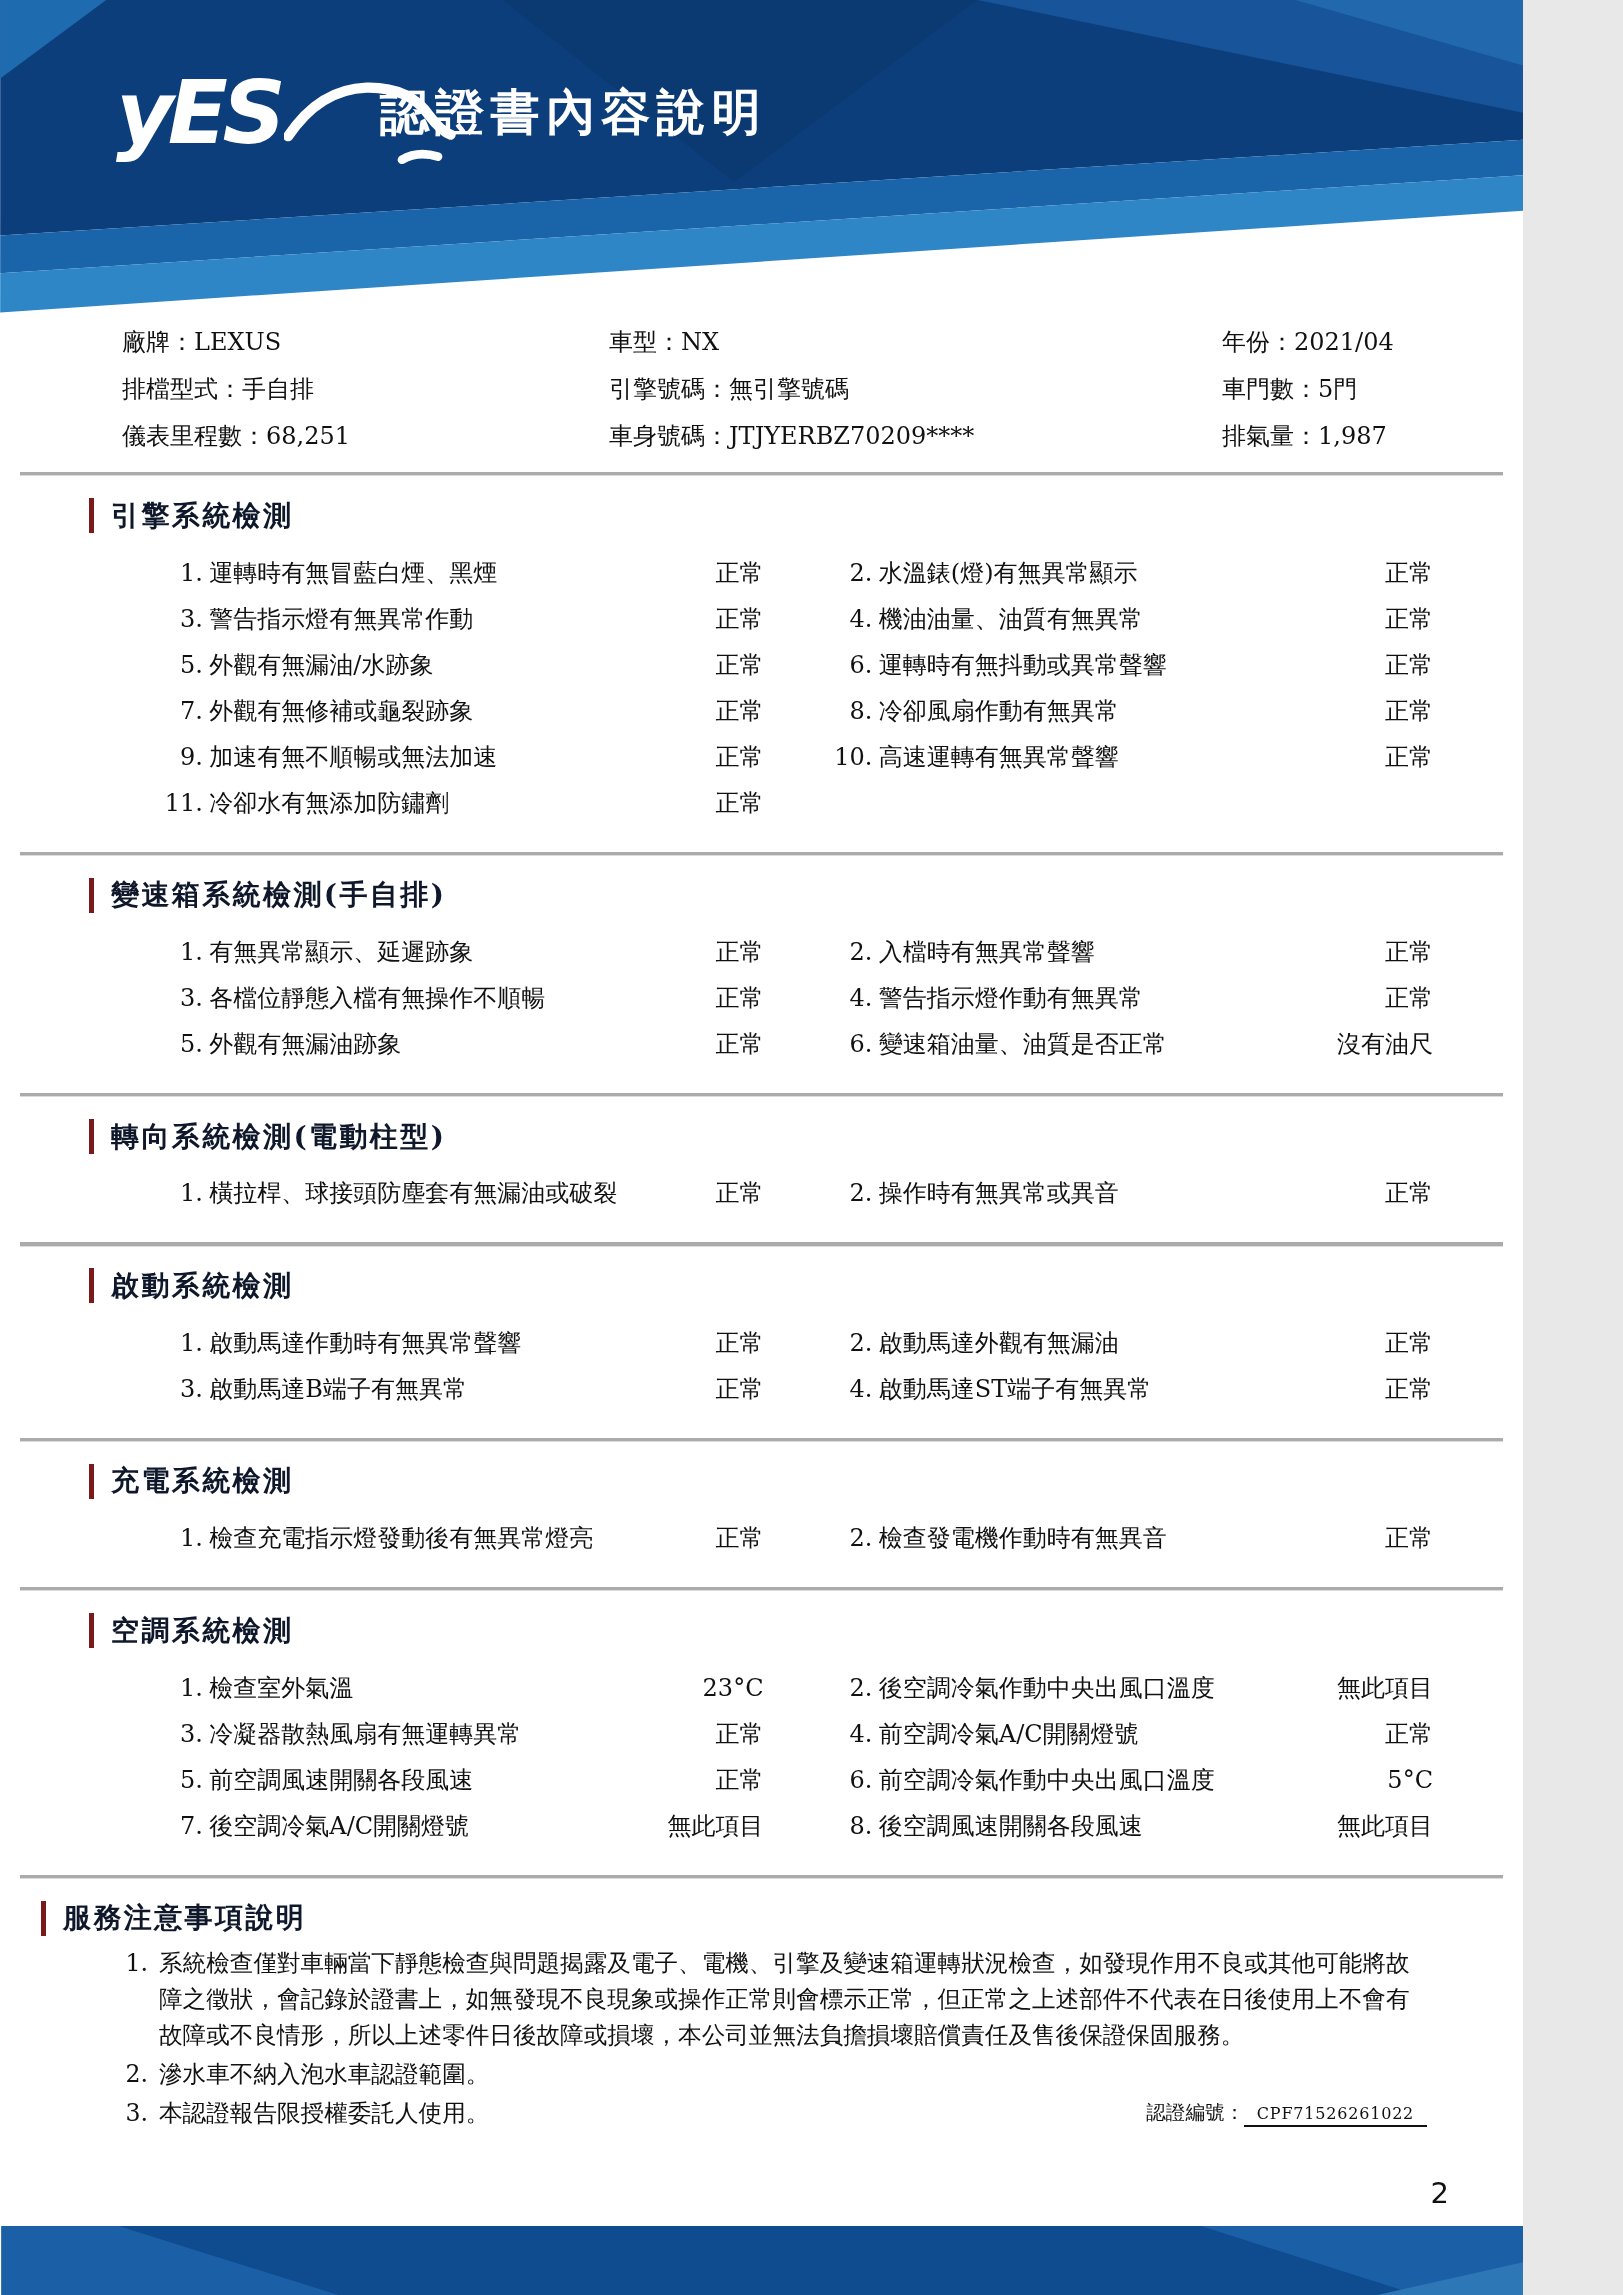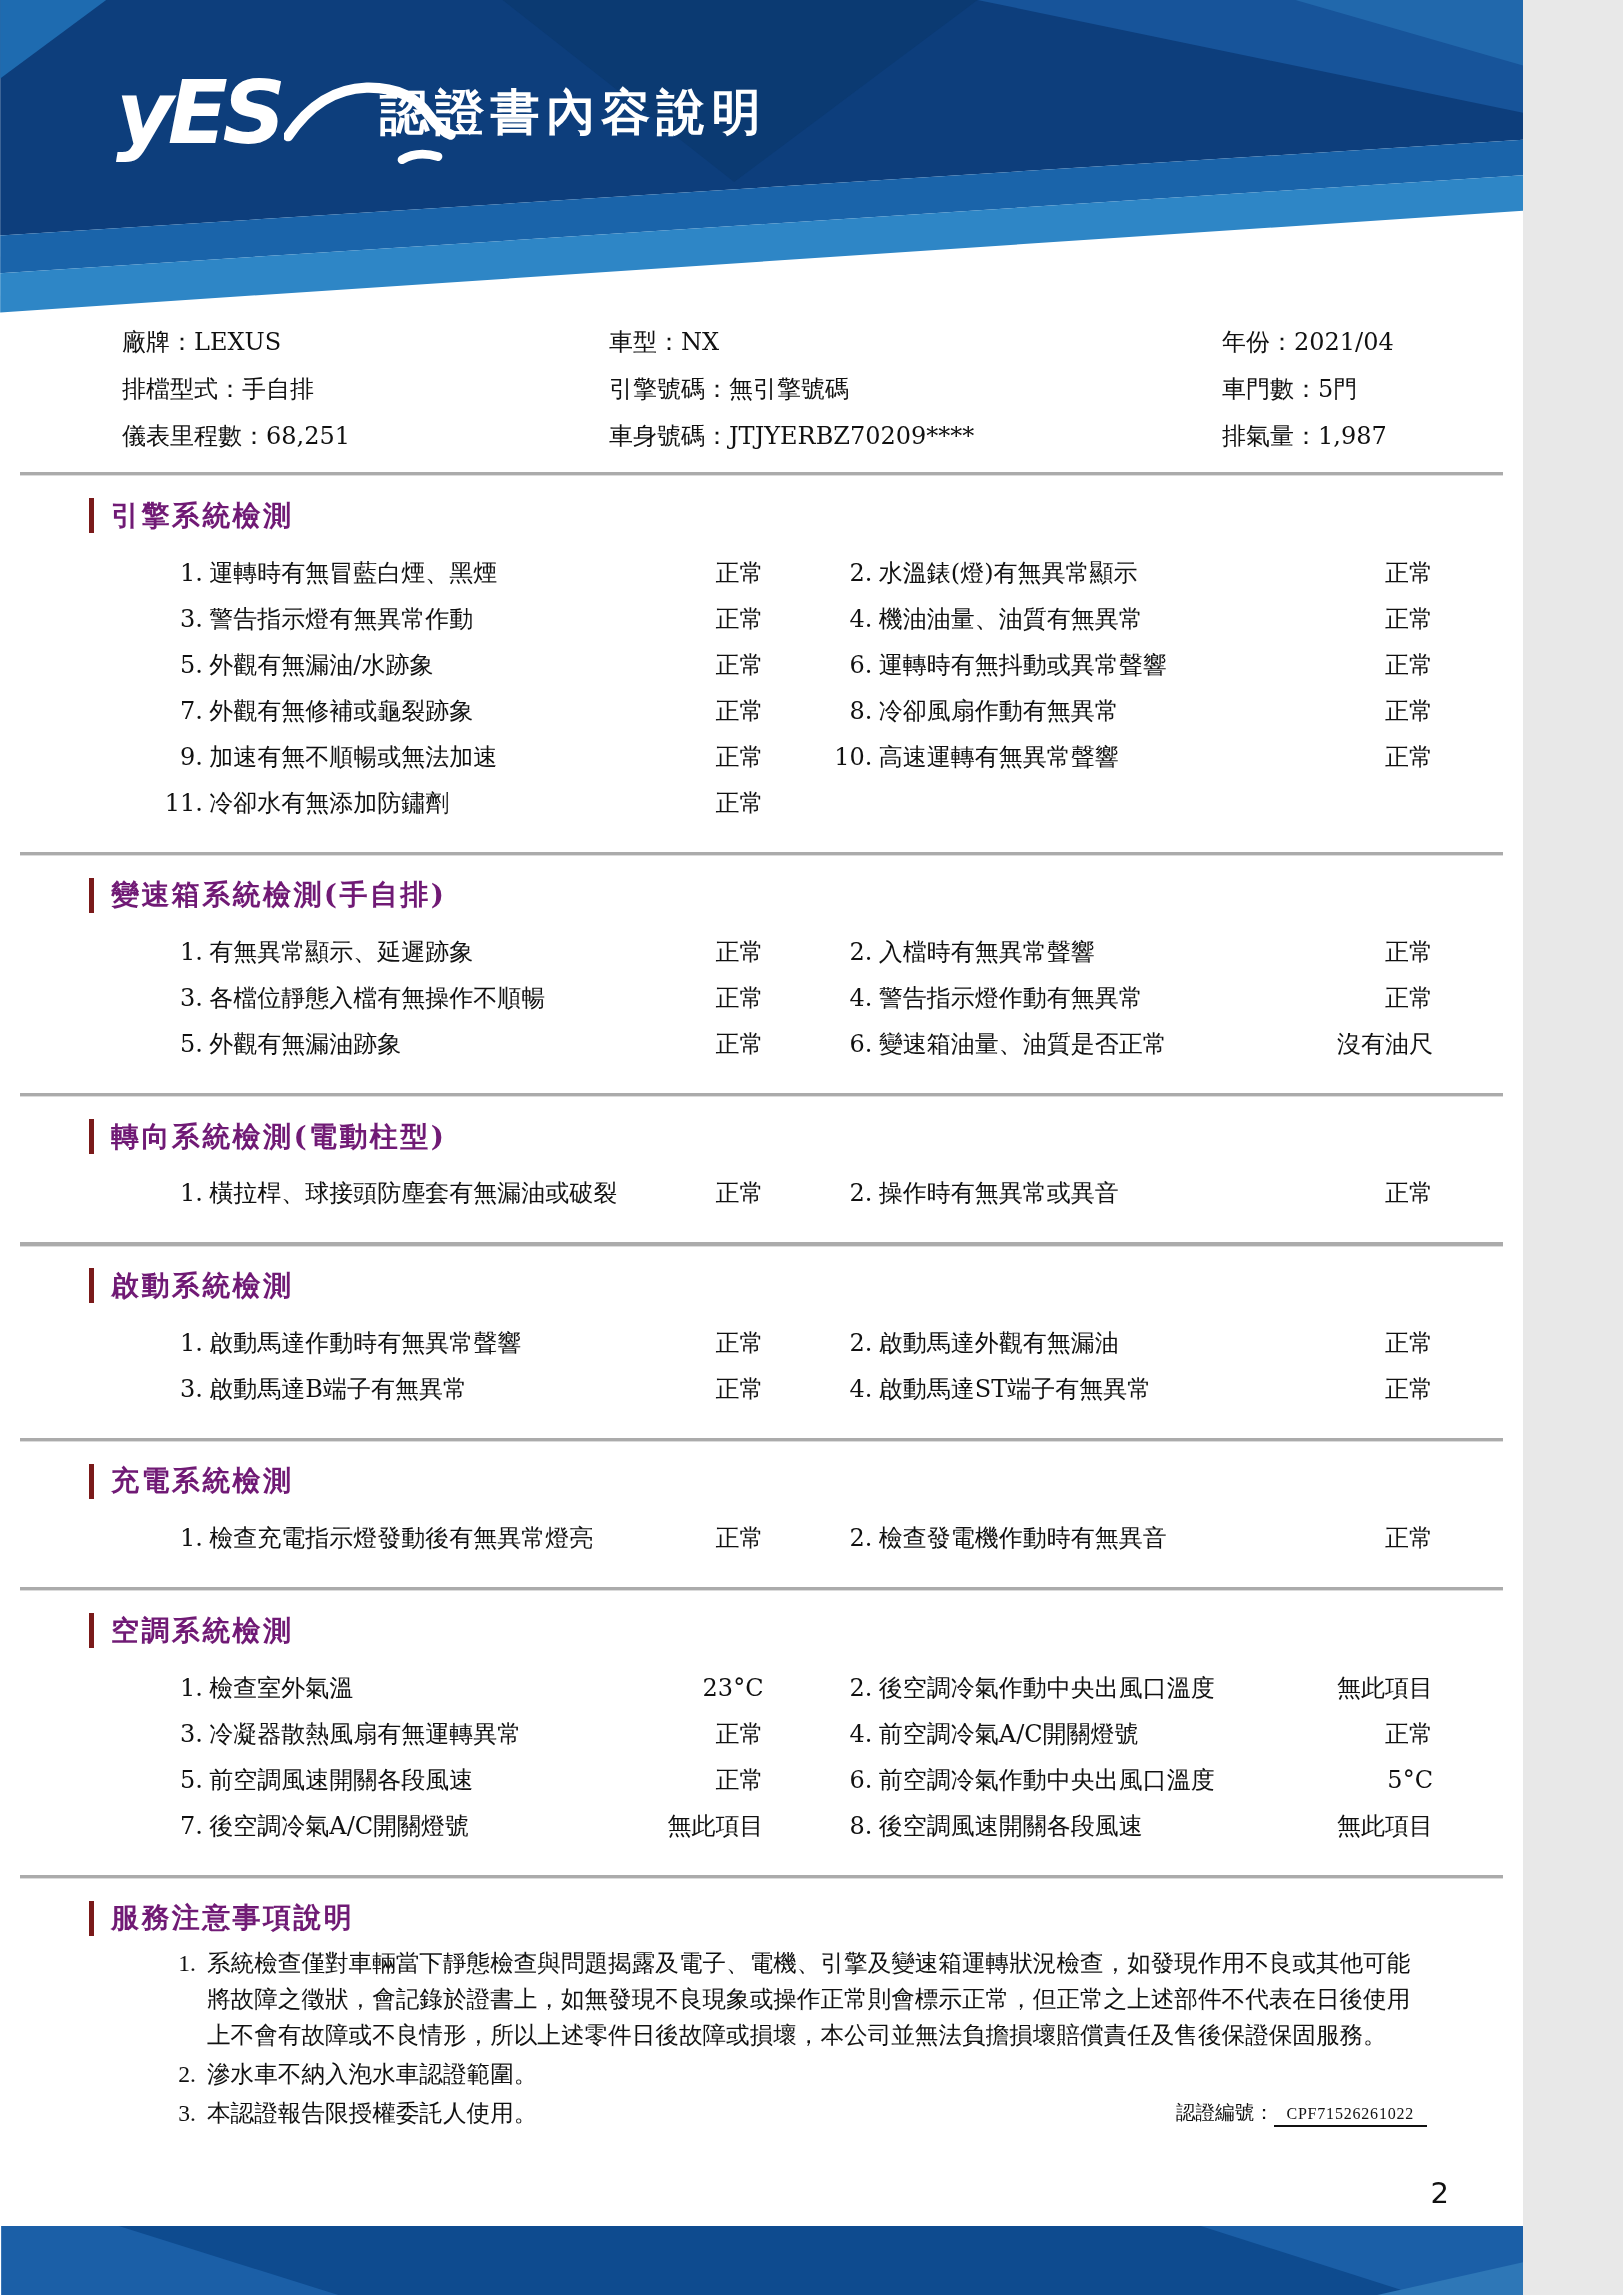--- a/index.html
+++ b/index.html
@@ -35,32 +35,32 @@
     font-size:24px;
   }
   .v-row{height:47px;line-height:47px;white-space:nowrap;}
   
   .divider{height:3.1px;background:#ababab;margin:0 20.4px;border-bottom:0.8px solid #dcdcdc;}
   
   .section{padding:0 90px 0 89px;}
   .sec-title{
     display:flex;align-items:center;
     margin:20.4px 0 7.9px 0;
-    color:#701a75;font-weight:700;font-size:28px;letter-spacing:2.4px;
+    color:#0f172a;font-weight:700;font-size:28px;letter-spacing:2.4px;
   }
   .sec-bar{width:4.7px;height:35px;background:#7a1a1a;margin-right:17.3px;flex:none;}
   .items{
     display:grid;grid-template-columns:1fr 1fr;column-gap:63px;
     padding:14px 0 19px 68px;
   }
   .item{display:flex;align-items:baseline;height:46px;font-size:24px;white-space:nowrap;}
   .item .num{min-width:46px;text-align:right;margin-right:6.3px;flex:none;}
   .item .status{margin-left:auto;padding-left:15.7px;}
   
-  .notes{padding:0 90px 0 89px;font-family:Liberation Serif, serif;}
+  .notes{padding:0 90px 0 41px;}
   .note{display:flex;align-items:flex-start;font-size:23.6px;line-height:36px;margin:3.1px 0;}
   .note .num{min-width:36px;text-align:right;margin-right:11px;flex:none;padding-left:71px;box-sizing:content-box;}
   .note .txt{flex:1;}
   .cert-line{
     display:flex;justify-content:flex-end;align-items:baseline;
     margin-top:-35px;padding-right:6.3px;
   }
   .cert-label{font-size:19.6px;}
   .cert-number{
     font-size:16px;

